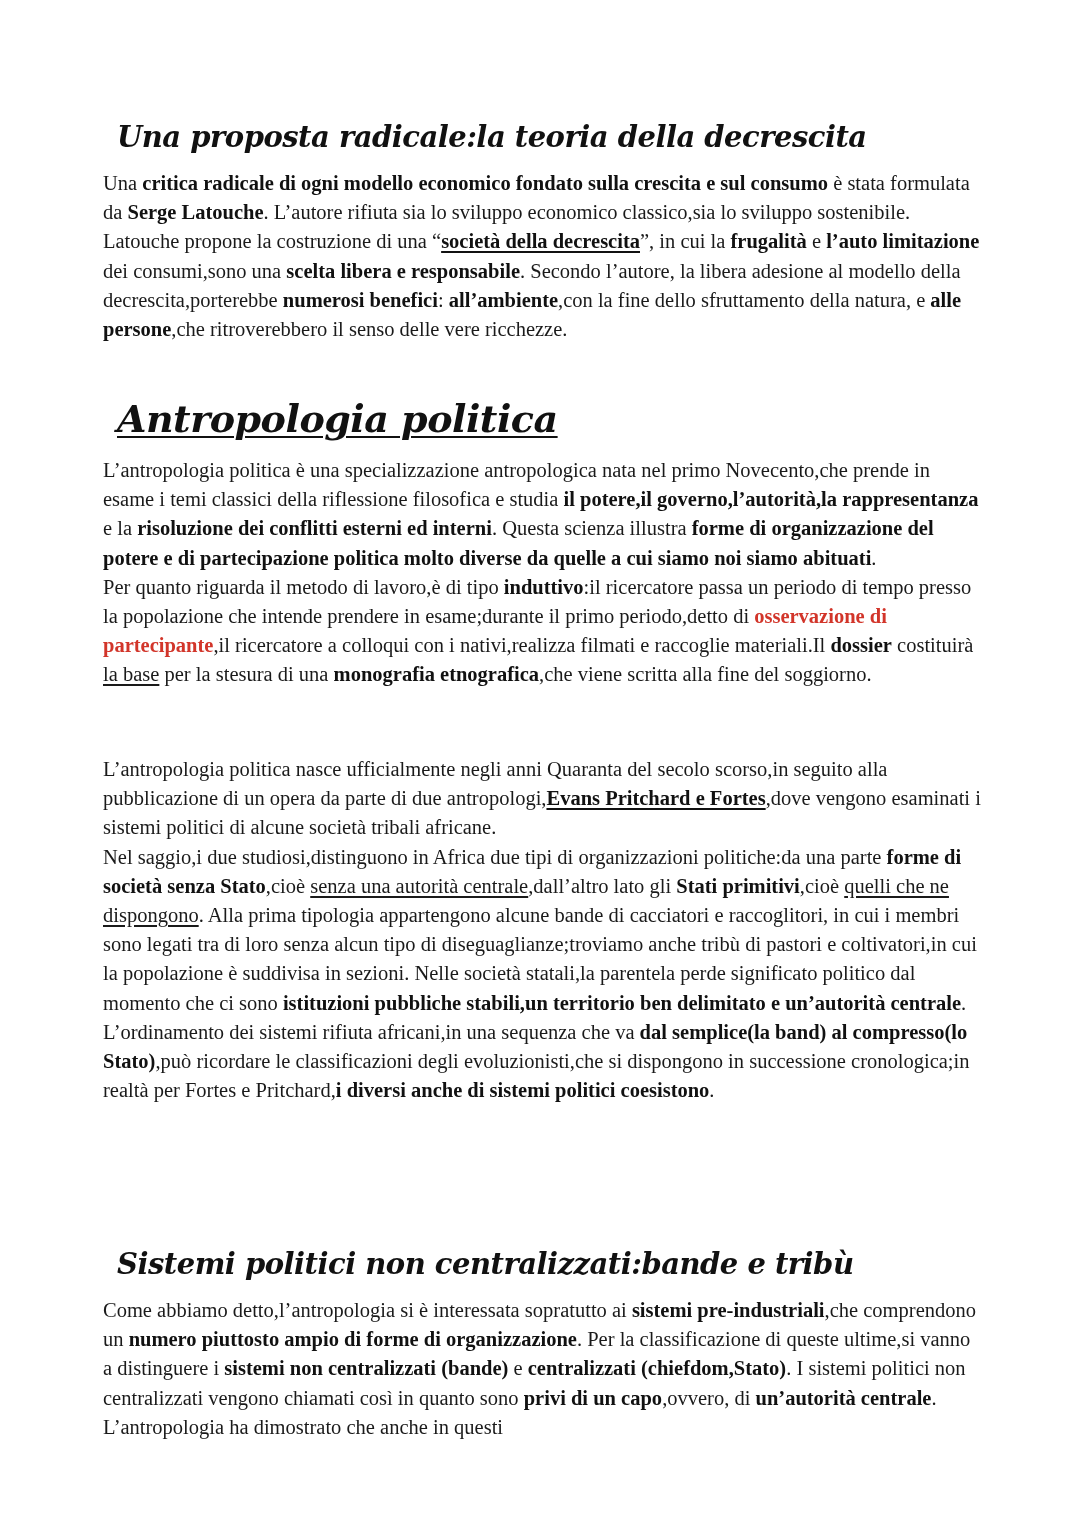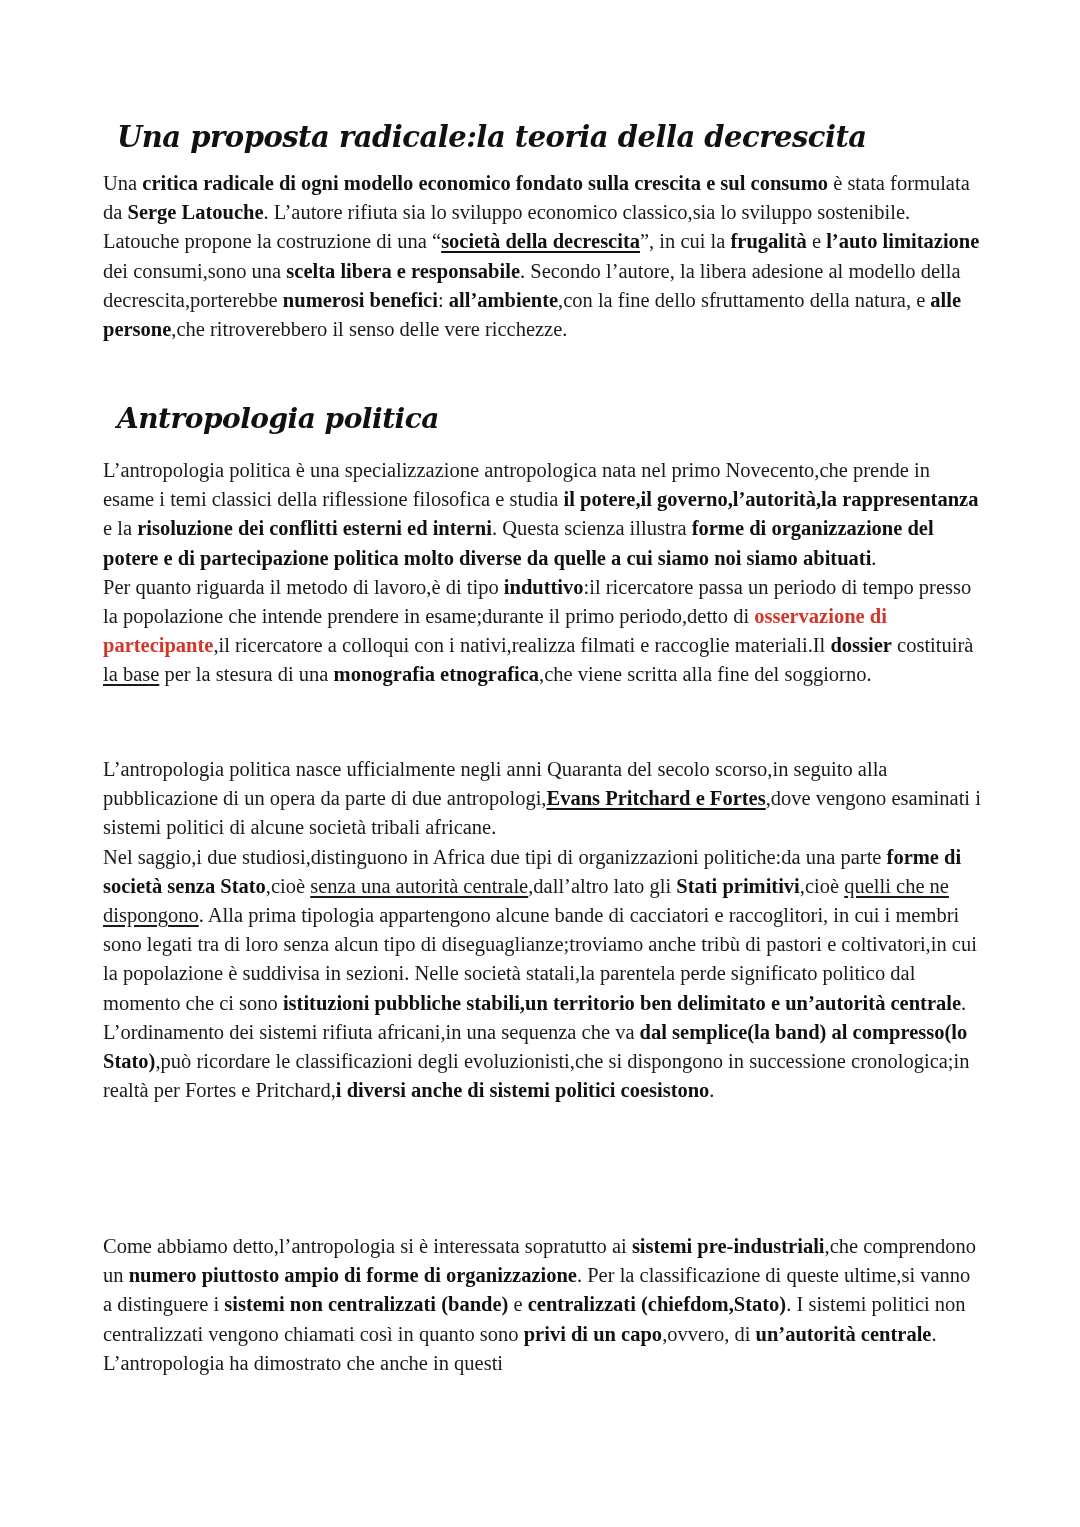--- a/index.html
+++ b/index.html
@@ -1,20 +1,20 @@
 <!DOCTYPE html>
 <html><head>
 <meta charset="utf-8">
 <style>
   html, body { margin:0; padding:0; background:#ffffff; }
   body { width:1080px; height:1527px; position:relative; overflow:hidden; color:#1a1a1a; }
   .page { position:absolute; left:103px; top:0; width:880px; }
   .h { font-family:"DejaVu Serif", serif; font-style:italic; font-weight:bold; color:#111; letter-spacing:-0.5px; margin:14px; white-space:nowrap; }
   .h2 { font-size:29px; line-height:36px; }
-  .h1 { font-size:28px; line-height:46px; text-decoration-thickness:2px; text-underline-offset:4px; }
+  .h1 { font-size:38px; line-height:46px; text-decoration:underline; text-decoration-thickness:2px; text-underline-offset:4px; }
   .p { font-family:Liberation Serif, serif; font-size:20.5px; line-height:29.2px; margin:0; color:#1a1a1a; }
   .b { font-weight:bold; color:#111; }
   .u { text-decoration:underline; text-underline-offset:3px; }
   .red { color:#d2352a; font-weight:bold; }
   .sec { position:absolute; left:0; width:880px; }
 </style>
 </head>
 <body>
 
 <div class="page">
@@ -32,17 +32,18 @@
       </div>
   </div>
   <div class="sec" style="top:755px">
     <div>
         <p class="p"><span>L’antropologia politica nasce ufficialmente negli anni Quaranta del secolo scorso,in seguito alla pubblicazione di un opera da parte di due antropologi,</span><span class="b u">Evans Pritchard e Fortes</span><span>,dove vengono esaminati i sistemi politici di alcune società tribali africane.</span></p>
         <p class="p"><span>Nel saggio,i due studiosi,distinguono in Africa due tipi di organizzazioni politiche:da una parte </span><span class="b">forme di società senza Stato</span><span>,cioè </span><span class="u">senza una autorità centrale</span><span>,dall’altro lato gli </span><span class="b">Stati primitivi</span><span>,cioè </span><span class="u">quelli che ne dispongono</span><span>. Alla prima tipologia appartengono alcune bande di cacciatori e raccoglitori, in cui i membri sono legati tra di loro senza alcun tipo di diseguaglianze;troviamo anche tribù di pastori e coltivatori,in cui la popolazione è suddivisa in sezioni. Nelle società statali,la parentela perde significato politico dal momento che ci sono </span><span class="b">istituzioni pubbliche stabili,un territorio ben delimitato e un’autorità centrale</span><span>.</span></p>
         <p class="p"><span>L’ordinamento dei sistemi rifiuta africani,in una sequenza che va </span><span class="b">dal semplice(la band) al compresso(lo Stato)</span><span>,può ricordare le classificazioni degli evoluzionisti,che si dispongono in successione cronologica;in realtà per Fortes e Pritchard,</span><span class="b">i diversi anche di sistemi politici coesistono</span><span>.</span></p>
       </div>
   </div>
   <div class="sec" style="top:1232px">
+    <h2 class="h h2">Sistemi politici non centralizzati:bande e tribù</h2>
     <div>
         <p class="p"><span>Come abbiamo detto,l’antropologia si è interessata sopratutto ai </span><span class="b">sistemi pre-industriali</span><span>,che comprendono un </span><span class="b">numero piuttosto ampio di forme di organizzazione</span><span>. Per la classificazione di queste ultime,si vanno a distinguere i </span><span class="b">sistemi non centralizzati (bande)</span><span> e </span><span class="b">centralizzati (chiefdom,Stato)</span><span>. I sistemi politici non centralizzati vengono chiamati così in quanto sono </span><span class="b">privi di un capo</span><span>,ovvero, di </span><span class="b">un’autorità centrale</span><span>. L’antropologia ha dimostrato che anche in questi</span></p>
       </div>
   </div>
 </div>
 
 </body></html>

